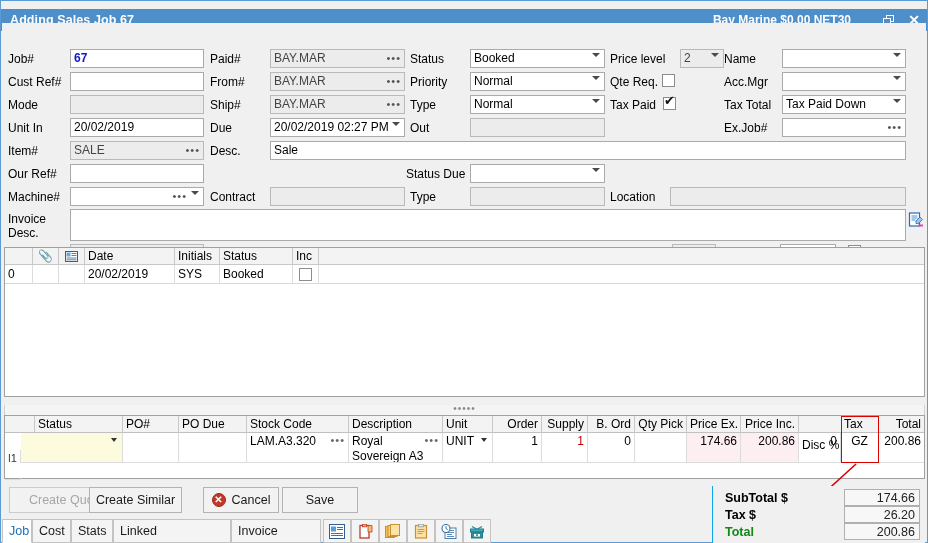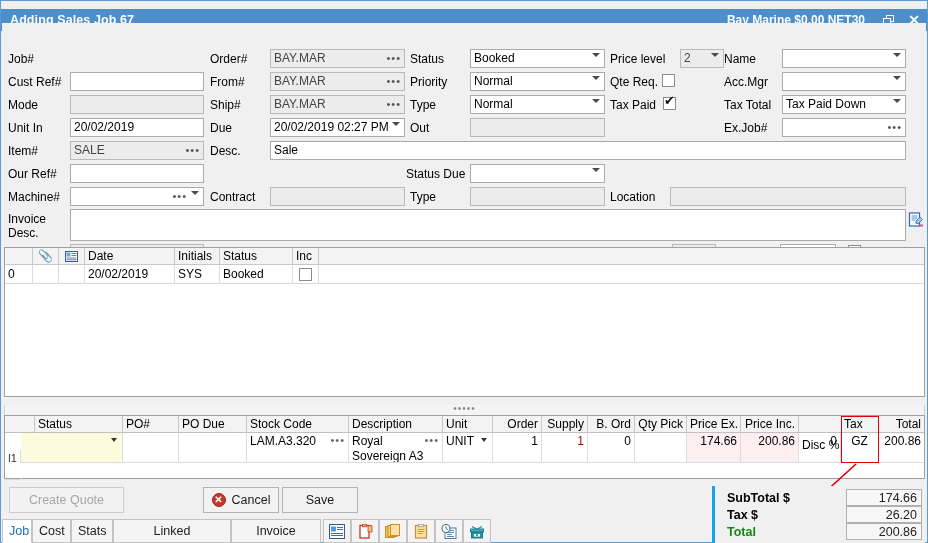--- a/index.html
+++ b/index.html
@@ -24,21 +24,21 @@
     position: absolute; left: 0; top: 8px; width: 926px; height: 22px;
     background: #4f8fc9;
     color: #fff;
     display: flex; align-items: center;
     font-weight: bold; font-size: 12.5px;
   }
   .titlebar .tb-title { margin-left: 9px; letter-spacing: .1px; }
   .titlebar .tb-right {
     margin-left: auto; display: flex; align-items: center; height: 100%;
   }
-  .titlebar .tb-cust { margin-right: 10px; font-size: 12px; }
+  .titlebar .tb-cust { margin-right: 24px; font-size: 12px; }
   .tb-btn {
     width: 26px; height: 22px; display: flex; align-items: center; justify-content: center;
     color: #fff; font-size: 12px;
   }
   .restore-glyph { position: relative; width: 11px; height: 10px; }
   .restore-glyph i {
     position: absolute; border: 1.6px solid #fff; display: block;
   }
   .restore-glyph i.b1 { left: 3px; top: 0; width: 8px; height: 7px; }
   .restore-glyph i.b2 { left: 0; top: 3px; width: 8px; height: 7px; background: #4f8fc9; }
@@ -168,33 +168,33 @@
     background: #c0392b; color: #fff; font-size: 10px; font-weight: bold;
     display: flex; align-items: center; justify-content: center; line-height: 1;
     border: 1px solid #a5281b;
   }
 
   
   .tabbar { position: absolute; left: 0; top: 518px; width: 705px; height: 25px; }
   .tab {
     position: absolute; top: 0; height: 24px; line-height: 23px;
     border: 1px solid #c3c3c3; background: #f4f4f4; font-size: 12.5px;
-    padding: 0 6px; color: #1b1b1b; text-align: center;
+    padding: 0 6px; color: #1b1b1b; text-align: left;
   }
   .tab.active { background: #fff; border-bottom-color: #fff; color: #1c6fb8; }
   .tabicon {
     position: absolute; top: 0; width: 28px; height: 24px;
     border: 1px solid #c3c3c3; background: #f4f4f4;
     display: flex; align-items: center; justify-content: center;
   }
 
   
   .totals {
     position: absolute; left: 711px; top: 485px; width: 213px; height: 57px;
-    background: #f0f0f0; border-left: 3px solid #0ea5e9;
+    background: #f0f0f0; border-left: 1px solid #0ea5e9;
   }
   .tot-lbl {
     position: absolute; font-weight: bold; font-size: 12.5px; white-space: nowrap;
   }
   .tot-val {
     position: absolute; height: 17px; line-height: 16px; background: #f7f7f7;
     border: 1px solid #b0b0b0; text-align: right; padding-right: 4px;
     font-size: 12.5px; color: #222;
   }
   .green { color: #108a10; }
@@ -228,20 +228,21 @@
     <div class="lbl" style="left:6px;  top:52px;">Cust Ref#</div>
     <div class="lbl" style="left:6px;  top:75px;">Mode</div>
     <div class="lbl" style="left:6px;  top:98px;">Unit In</div>
     <div class="lbl" style="left:6px;  top:121px;">Item#</div>
     <div class="lbl" style="left:6px;  top:144px;">Our Ref#</div>
     <div class="lbl" style="left:6px;  top:167px;">Machine#</div>
     <div class="lbl" style="left:6px;  top:189px;">Invoice</div>
     <div class="lbl" style="left:6px;  top:203px;">Desc.</div>
     <div class="lbl" style="left:6px;  top:224px;">GL Dept</div>
 
+    <div class="fld bold-blue" style="left:68px; top:26px; width:134px; height:19px;">67</div>
     <div class="fld" style="left:68px; top:49px; width:134px; height:19px;"></div>
     <div class="fld ro" style="left:68px; top:72px; width:134px; height:19px;"></div>
     <div class="fld" style="left:68px; top:95px; width:134px; height:19px;">20/02/2019</div>
     <div class="fld ro" style="left:68px; top:118px; width:134px; height:19px;">
       <span>SALE</span>
       <span class="dots">•••</span>
     </div>
     <div class="fld" style="left:68px; top:141px; width:134px; height:19px;"></div>
     <div class="fld" style="left:68px; top:164px; width:134px; height:19px;">
       <span></span>
@@ -253,21 +254,21 @@
 
     <div style="position:absolute;left:906px;top:189px;width:16px;height:16px;">
       <svg width="16" height="16" viewBox="0 0 16 16" aria-hidden="true">
         <rect x="1.5" y="1" width="10" height="13" fill="#ffffff" stroke="#2b6cb0" stroke-width="1.2"></rect>
         <path d="M3.5 4h6M3.5 6h6M3.5 8h4" stroke="#4a90d9" stroke-width="1"></path>
         <path d="M8 9l4-4 2.5 2.5-4 4H8z" fill="#9fc4e8" stroke="#2b6cb0" stroke-width=".8"></path>
         <path d="M10.5 12.5h4.5v2h-4.5z" fill="#d34fb0"></path>
       </svg>
     </div>
 
-    <div class="lbl" style="left:208px; top:29px;">Order#</div>
+    <div class="lbl" style="left:208px; top:29px;">Paid#</div>
     <div class="lbl" style="left:208px; top:52px;">From#</div>
     <div class="lbl" style="left:208px; top:75px;">Ship#</div>
     <div class="lbl" style="left:208px; top:98px;">Due</div>
     <div class="lbl" style="left:208px; top:121px;">Desc.</div>
     <div class="lbl" style="left:208px; top:167px;">Contract</div>
 
     <div class="fld ro" style="left:268px; top:26px; width:135px; height:19px;">
       <span>BAY.MAR</span>
       <span class="dots">•••</span>
     </div>
@@ -449,20 +450,21 @@
   </div>
 
   <svg class="arrow-svg" width="928" height="543">
     <line x1="855" y1="463" x2="800" y2="513" stroke="#e00000" stroke-width="1.6"></line>
     <polygon points="800,513 811,508 807,502" fill="#e00000"></polygon>
   </svg>
 
   <div class="btnrow">
     <div class="btn disabled" style="left:8px;   width:115px;">Create Quote</div>
 
+    <div class="btn" style="left:88px;  width:93px;">Create Similar</div>
     <div class="btn" style="left:202px; width:76px;">
       <span class="cancel-ico">✕</span>
       <span>Cancel</span>
     </div>
     <div class="btn" style="left:281px; width:76px;">Save</div>
   </div>
 
   <div class="tabbar">
     <div class="tab active" style="left:1px;   width:30px;">Job</div>
     <div class="tab" style="left:31px;  width:39px;">Cost</div>

